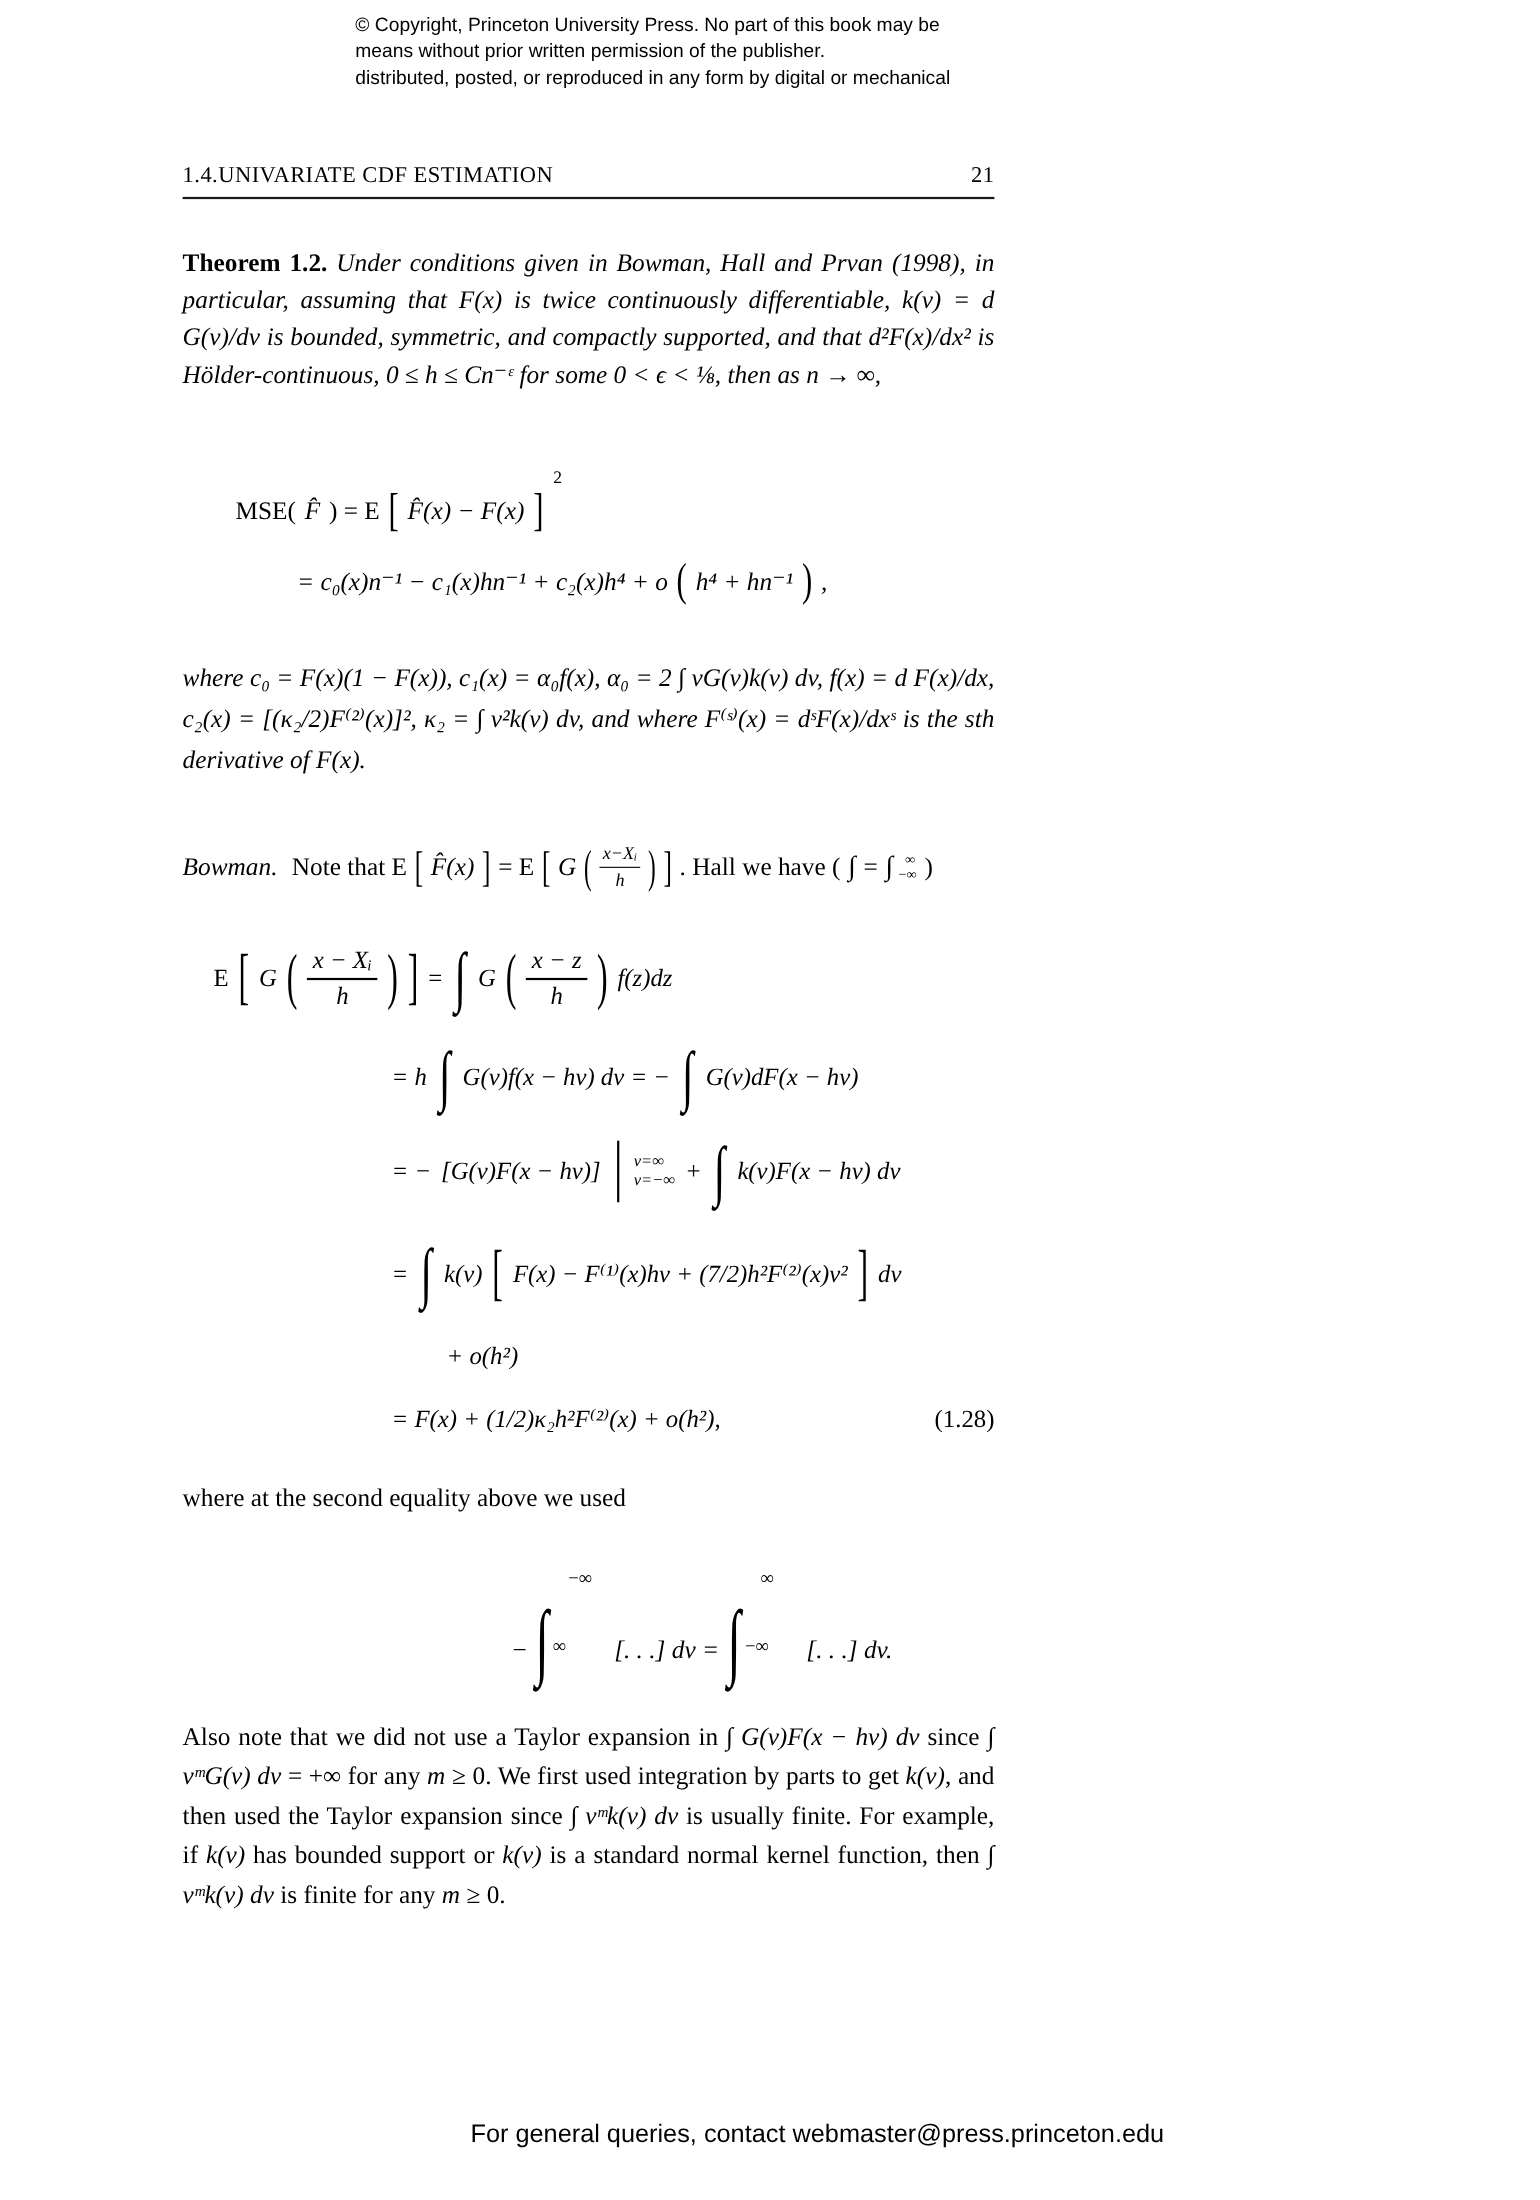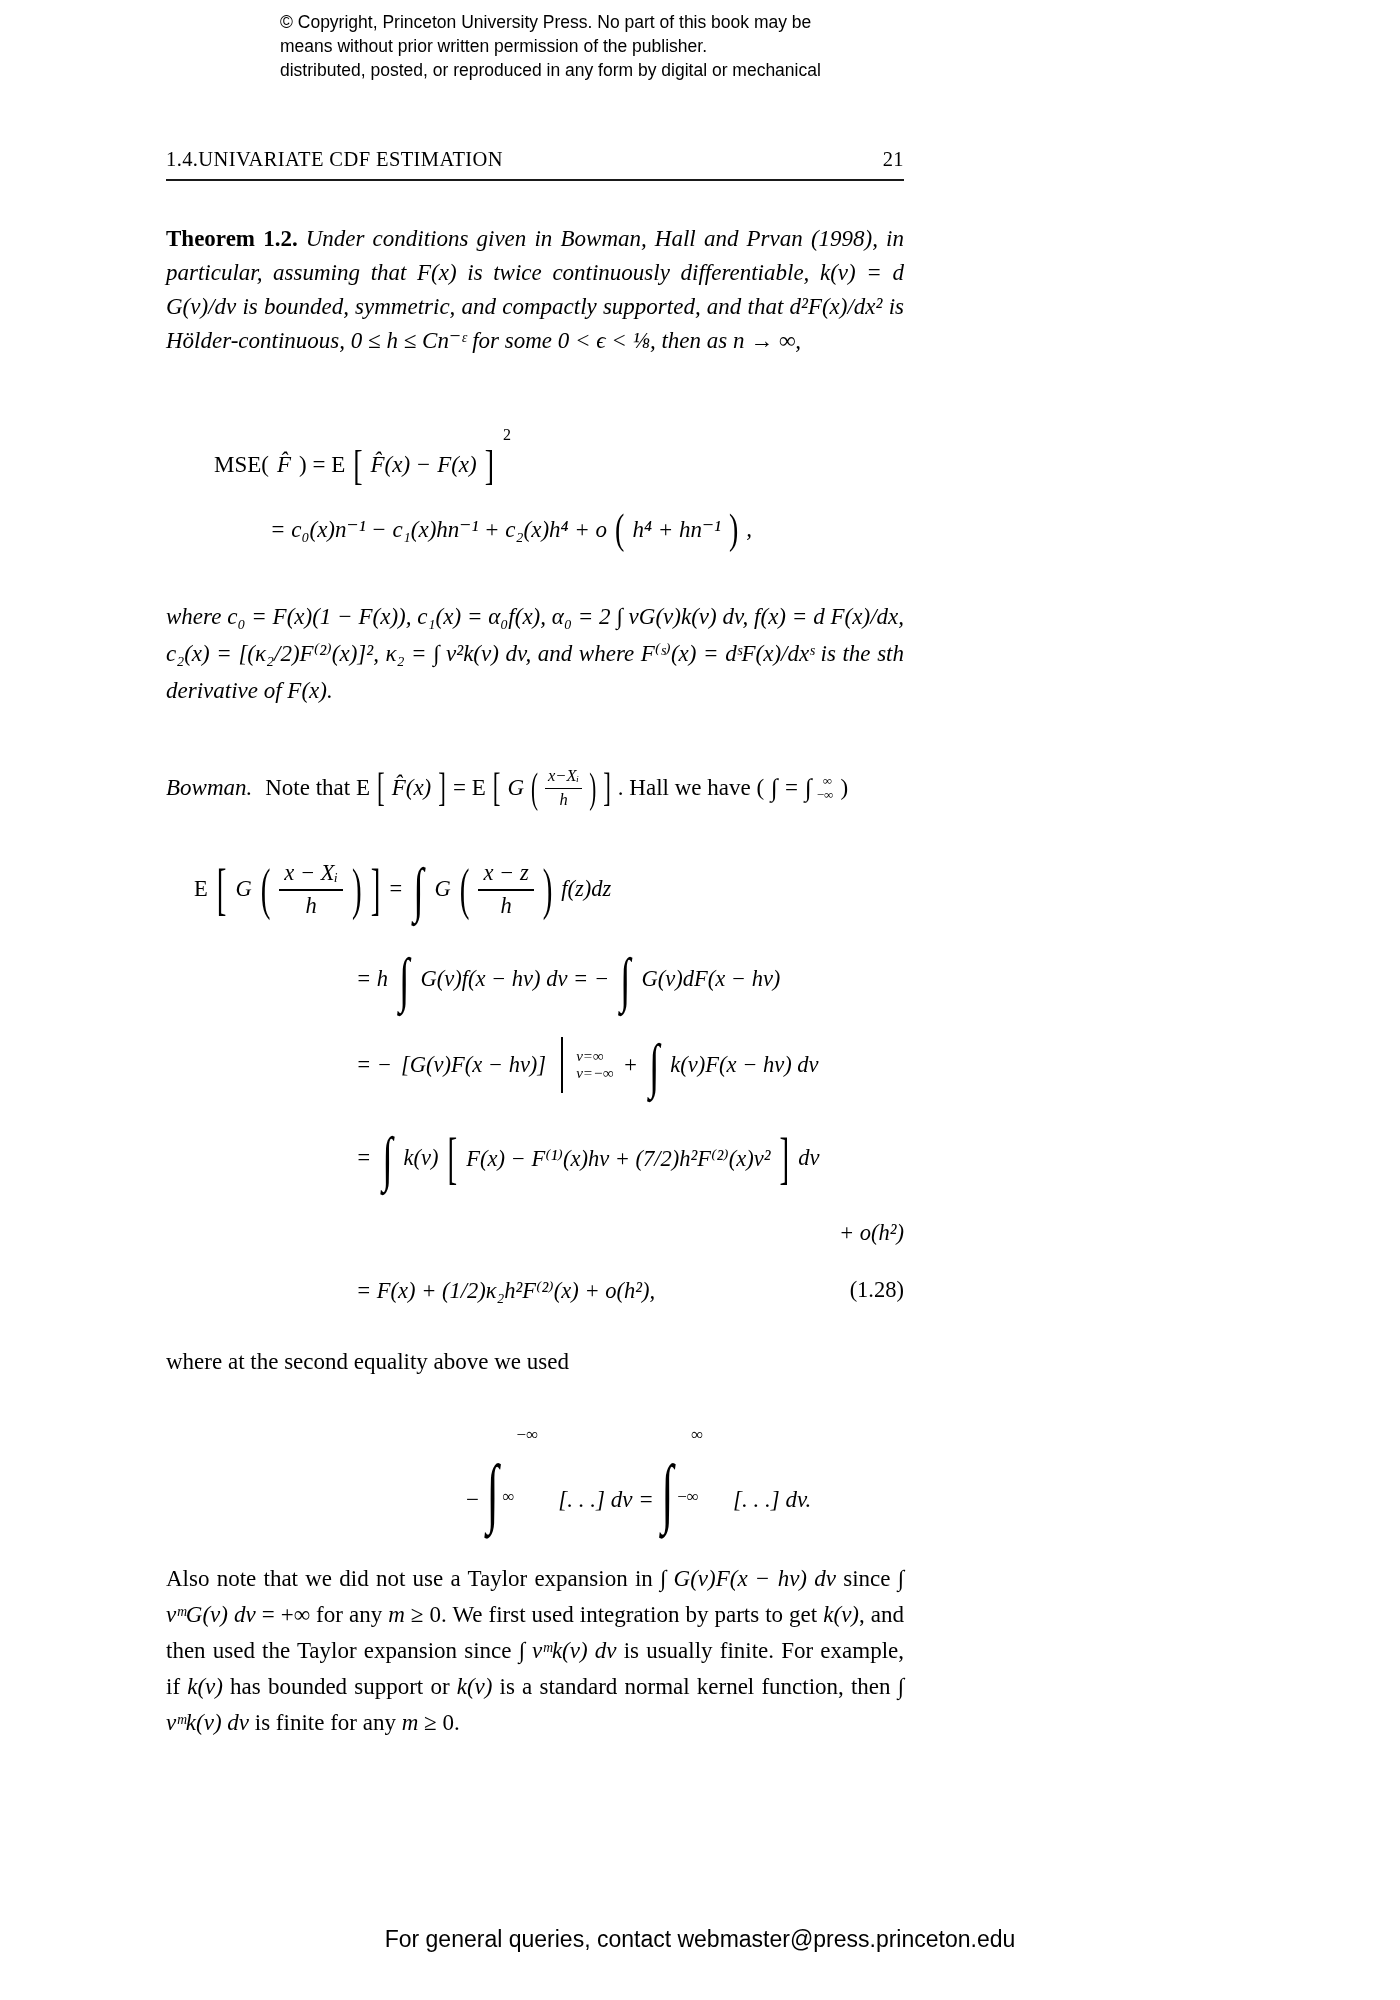--- a/index.html
+++ b/index.html
@@ -1,18 +1,18 @@
 <!DOCTYPE html>
 <html><head>
 <meta charset="utf-8">
 <style>
   html,body{margin:0;padding:0;background:#e8e8e8;}
   #page{position:relative;width:1400px;height:2000px;background:#ffffff;color:#000;
         font-family:"Liberation Serif","DejaVu Serif",serif;overflow:hidden;margin:0 auto;}
-  .sans{font-family:"Liberation Sans","DejaVu Sans",sans-serif;}
+  .sans{font-family:"Liberation Sans","DejaVu Sans",sans-serif;margin-left:43px;}
 
   .copyright{position:absolute;left:280px;top:10px;font-size:17.5px;line-height:24px;}
 
   .runhead{position:absolute;left:166px;top:148px;width:738px;font-size:20.5px;letter-spacing:0.4px;}
   .runhead .sec{}
   .runhead .pageno{position:absolute;right:0;top:0;}
   .rule{position:absolute;left:166px;top:179px;width:738px;height:2px;background:#1a1a1a;}
 
   .col{position:absolute;left:166px;top:222px;width:738px;font-size:23px;}
 
@@ -57,21 +57,21 @@
   .pb2{font-size:21px;transform:scaleY(2.0);}
   .frac.sm{font-size:16.5px;}
   .frac.sm .fn{border-bottom-width:1.5px;padding:0 3px 2px;}
 
   .deriv{margin-top:16px;font-size:22.5px;}
   .dline{gap:9px;margin-bottom:10px;}
   .d1{margin-left:28px;height:88px;}
   .d2{margin-left:190px;height:72px;}
   .d3{margin-left:190px;height:80px;}
   .d4{margin-left:190px;height:86px;}
-  .d5{margin-left:240px;height:44px;justify-content:flex-end;}
+  .d5{margin-left:240px;height:44px;}
   .d6{margin-left:190px;height:50px;position:relative;}
   .eqnum{position:absolute;right:0;top:50%;transform:translateY(-50%);font-style:normal;}
 
   .plain{margin-top:30px;line-height:34px;}
 
   .identity{margin-top:46px;margin-left:300px;gap:6px;height:110px;font-style:italic;}
   .int-lg{font-size:44px;transform:scaleY(1.75);}
 
   .alsop{margin-top:26px;line-height:36px;text-align:justify;}
   .seg-i{font-style:italic;}

